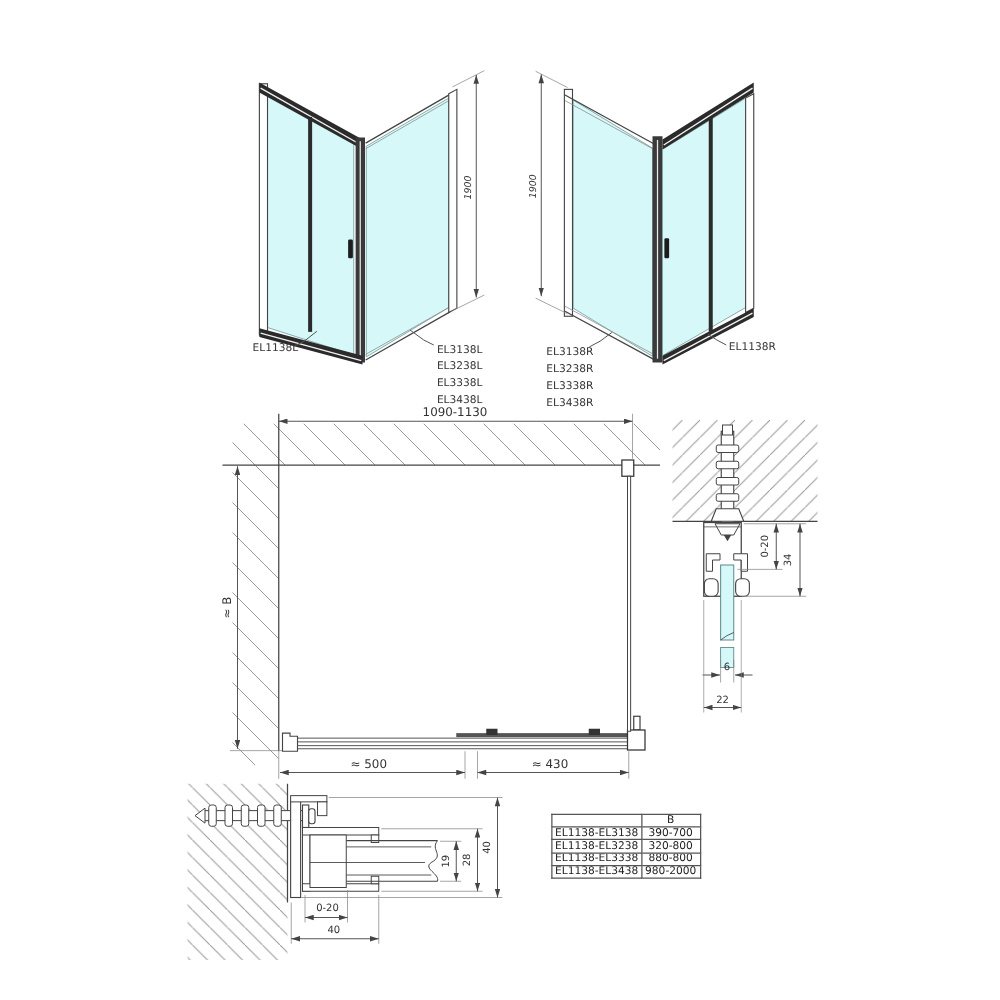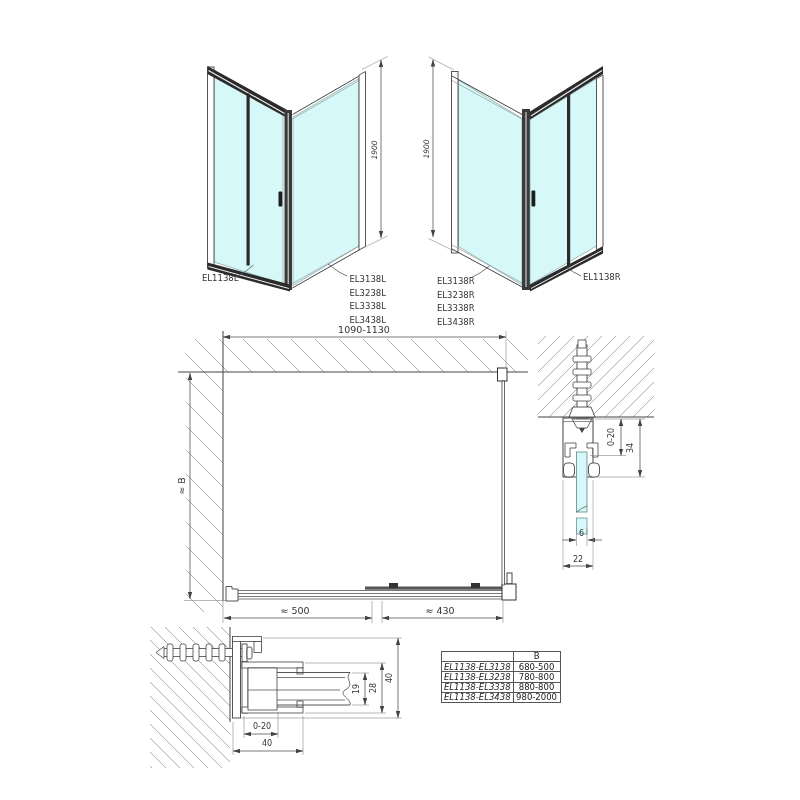--- a/index.html
+++ b/index.html
@@ -4,21 +4,21 @@
 <style>
   html,body{margin:0;padding:0;background:#fff;}
   body{font-family:"DejaVu Sans",sans-serif;}
   .canvas{position:relative;width:776px;height:800px;background:#fff;overflow:hidden;}
   svg{position:absolute;left:0;top:0;}
   svg text{fill:#333;}
   .size-table{position:absolute;left:441px;top:651px;border-collapse:collapse;
     font-size:8.5px;color:#222;table-layout:fixed;}
   .size-table td{border:1px solid #555;height:10.2px;padding:0 2px;text-align:center;
     line-height:1;box-sizing:border-box;white-space:nowrap;overflow:hidden;}
-  .size-table .c1{width:71px;font-style:italic;}
+  .size-table .c1{width:71px;}
   .size-table .c2{width:47px;}
 </style>
 </head>
 <body>
 
 <div class="canvas">
 
 <svg width="800" height="800" viewBox="0 0 800 800">
   <defs>
     <pattern id="planHatch" width="24" height="24" patternUnits="userSpaceOnUse">
@@ -249,25 +249,25 @@
 </svg>
 
 <table class="size-table">
   <tbody>
         <tr>
     <td class="c1"></td>
     <td class="c2">B</td>
   </tr>
   <tr>
     <td class="c1">EL1138-EL3138</td>
-    <td class="c2">680-500</td>
+    <td class="c2">390-700</td>
   </tr>
   <tr>
     <td class="c1">EL1138-EL3238</td>
-    <td class="c2">780-800</td>
+    <td class="c2">320-800</td>
   </tr>
   <tr>
     <td class="c1">EL1138-EL3338</td>
     <td class="c2">880-800</td>
   </tr>
   <tr>
     <td class="c1">EL1138-EL3438</td>
     <td class="c2">980-2000</td>
   </tr>
 </tbody>

